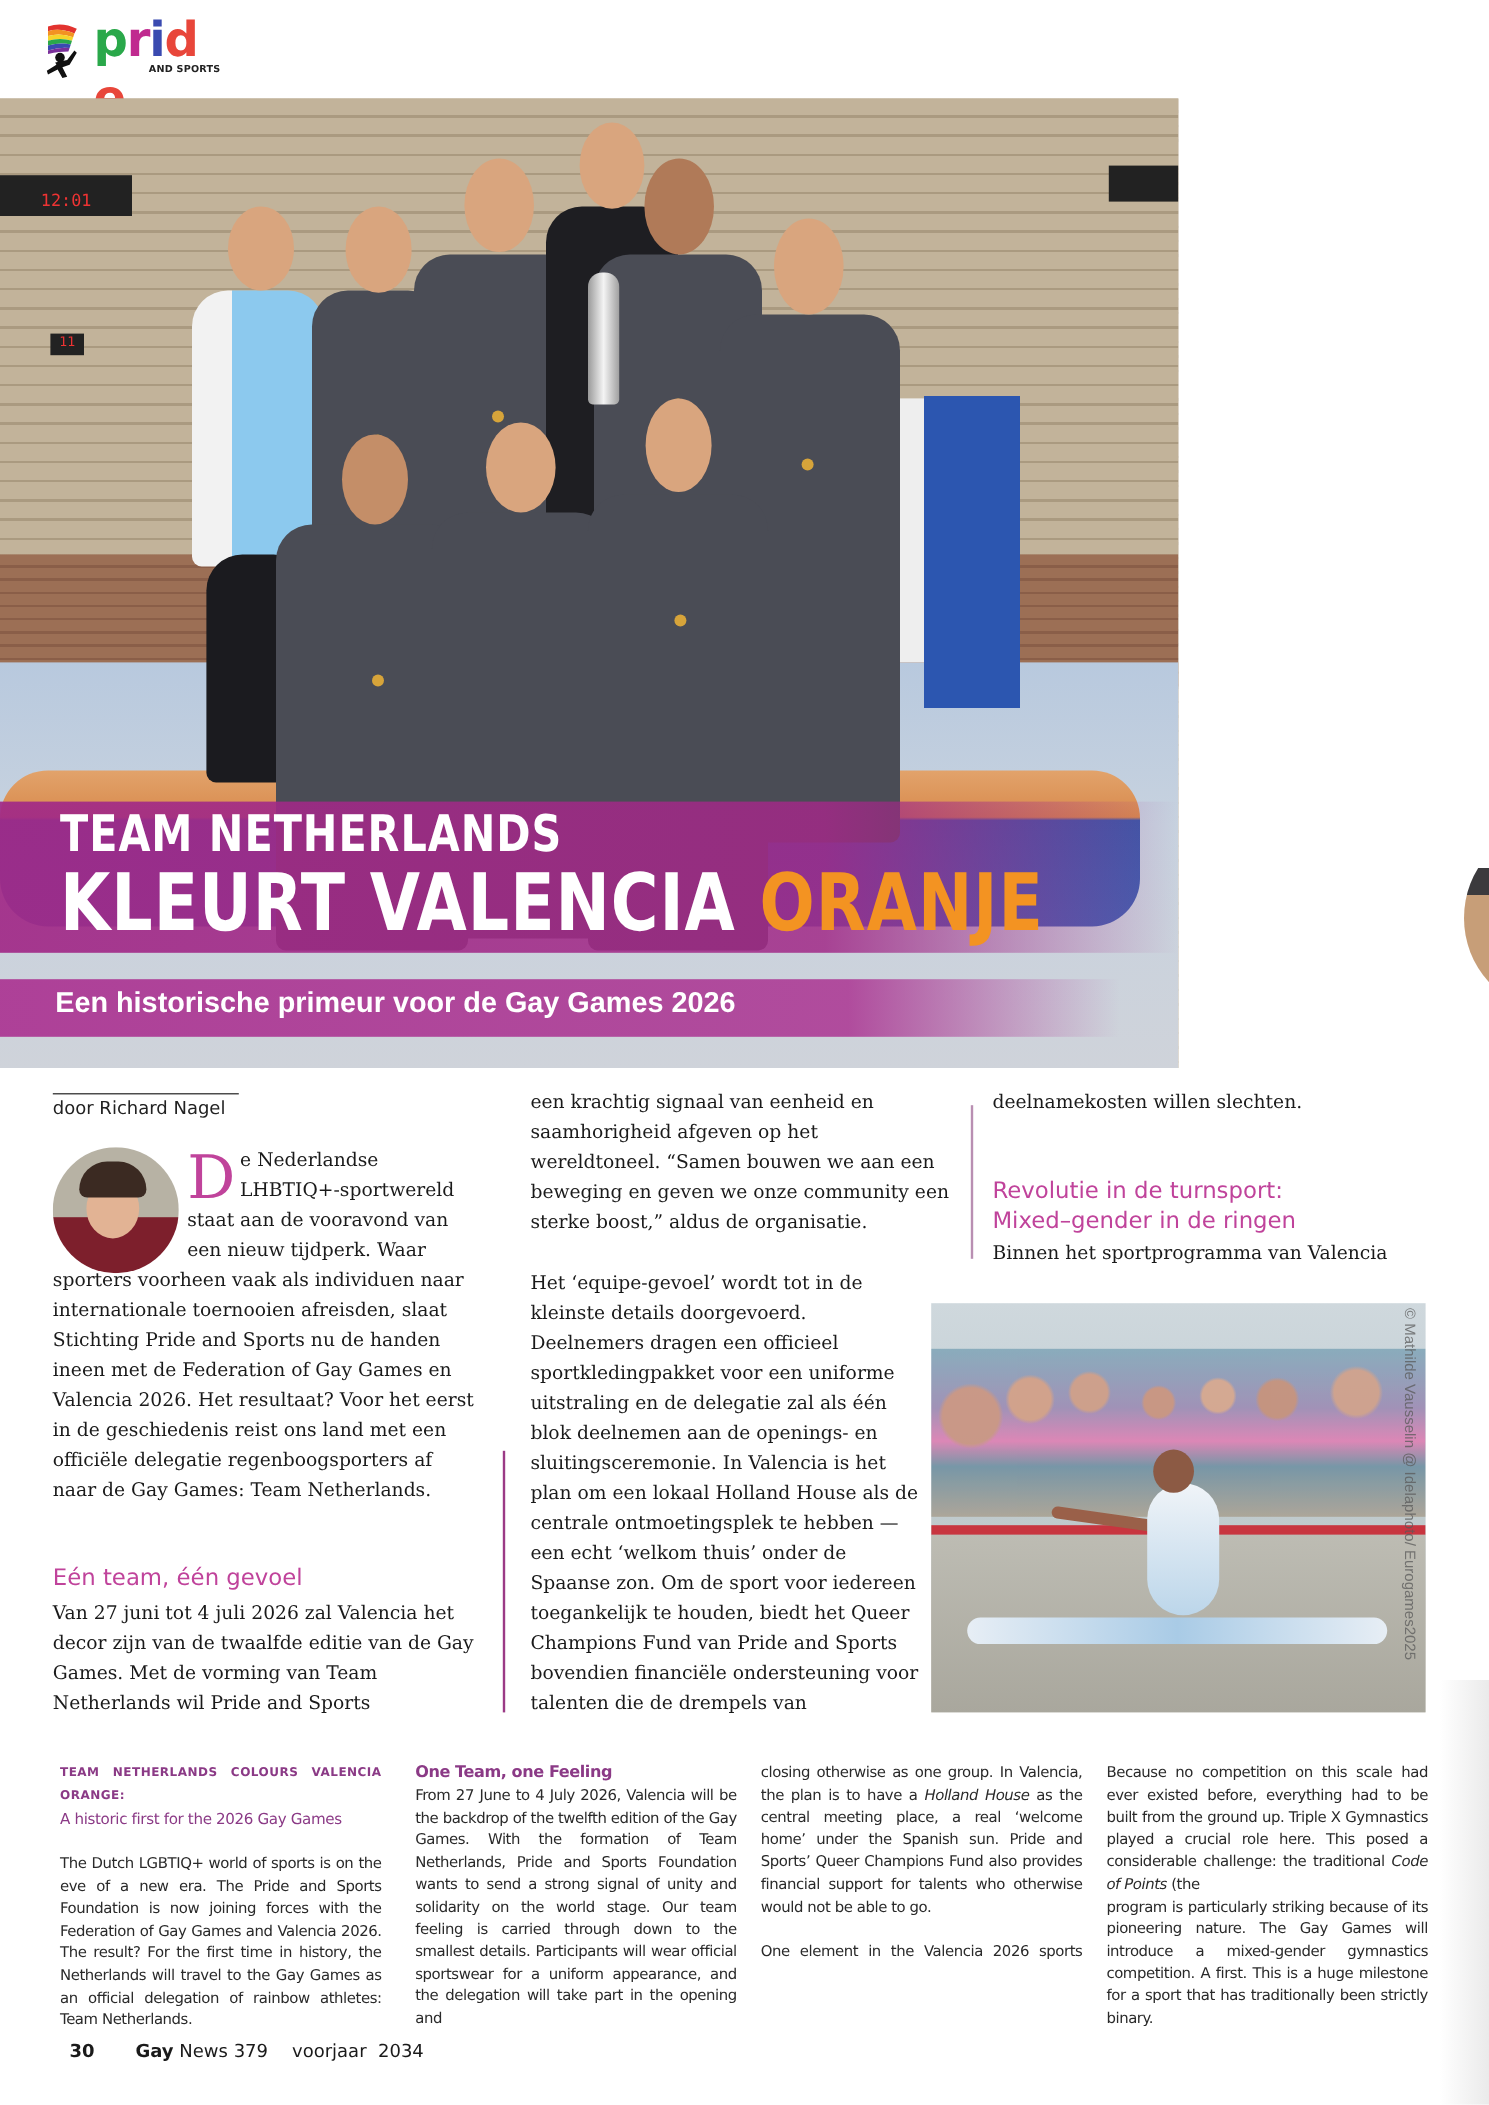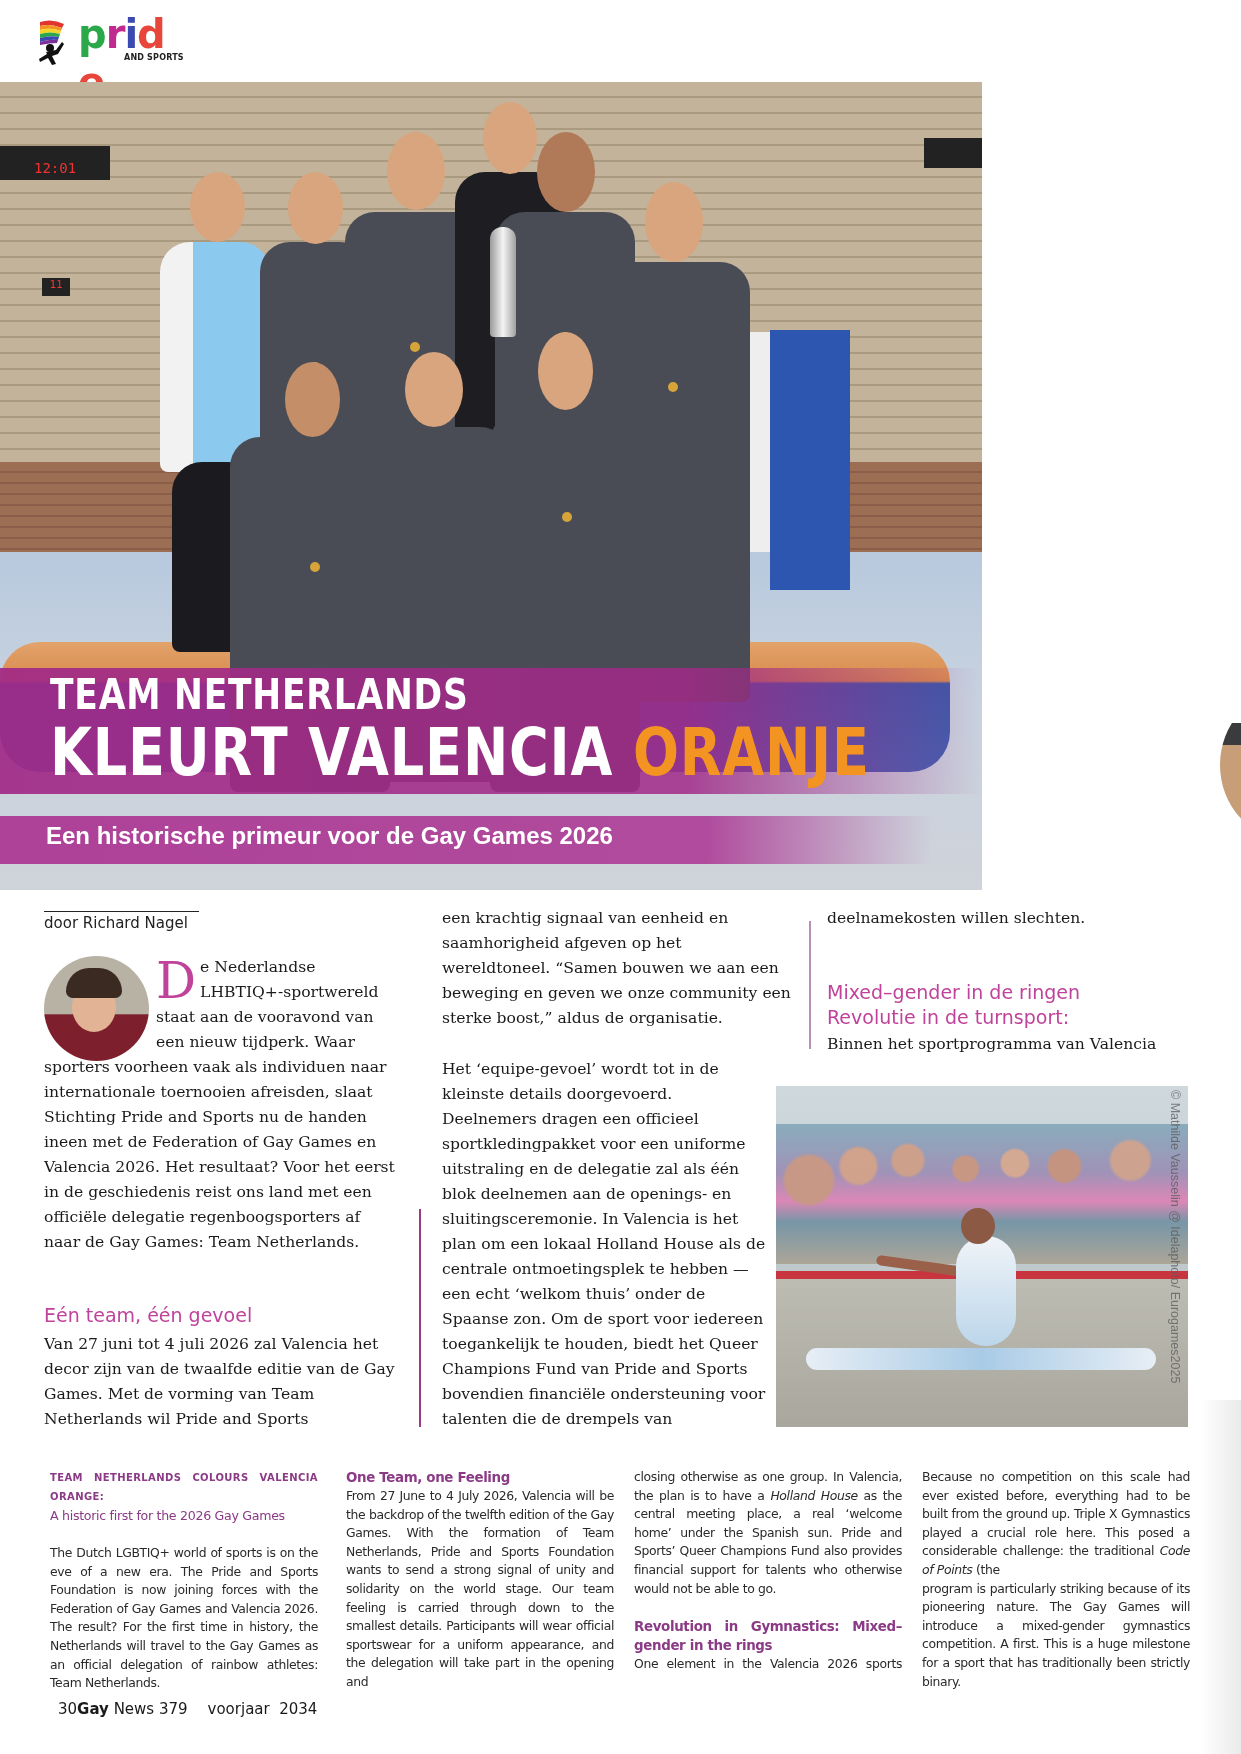--- a/index.html
+++ b/index.html
@@ -112,21 +112,21 @@
   .en-col4 { left: 922px; }
   .en-head { font-family: "DejaVu Sans", sans-serif; font-weight: bold; font-size: 10px; line-height: 19px; color: #8b3a86; text-align: justify; text-align-last: left; letter-spacing: 0.4px; }
   .en-kicker { font-family: "DejaVu Sans", sans-serif; font-size: 12.6px; line-height: 18px; color: #8b3a86; margin-top: 1px; letter-spacing: -0.3px; }
   .en-sub { font-family: "DejaVu Sans", sans-serif; font-weight: bold; font-size: 13.4px; line-height: 19px; color: #8b3a86; }
   .en p { margin: 0; }
   .en em { font-style: italic; }
   .gap { height: 19px; }
 
   
   .footer { position: absolute; left: 58px; top: 1700px; font-family: "DejaVu Sans", sans-serif; font-size: 15px; color: #1a1a1a; white-space: nowrap; }
-  .footer .pg { font-weight: normal; }
+  .footer .pg { font-weight: bold; margin-right: 34px; }
   .footer .brand { font-weight: bold; }
   .footer .issue { margin-right: 20px; }
 </style>
 </head>
 <body>
 
 <div class="logo">
   <svg class="runner" viewBox="0 0 40 46">
     <path d="M4 2 Q16 -2 28 4 L26 8 Q14 3 4 6Z" fill="#e2332f"></path>
     <path d="M4 6 Q14 3 26 8 L25 11 Q14 7 4 10Z" fill="#f39322"></path>
@@ -235,22 +235,22 @@
 
 <div class="vrule1"></div>
 
 <div class="nl col2-top" style="width:350px;">een krachtig signaal van eenheid en saamhorigheid afgeven op het wereldtoneel. “Samen bouwen we aan een beweging en geven we onze community een sterke boost,” aldus de organisatie.</div>
 <div class="nl col2-bottom" style="top:1057px;width:325px;">Het ‘equipe-gevoel’ wordt tot in de kleinste details doorgevoerd. Deelnemers dragen een officieel sportkledingpakket voor een uniforme uitstraling en de delegatie zal als één blok deelnemen aan de openings- en sluitingsceremonie. In Valencia is het plan om een lokaal Holland House als de centrale ontmoetingsplek te hebben — een echt ‘welkom thuis’ onder de Spaanse zon. Om de sport voor iedereen toegankelijk te houden, biedt het Queer Champions Fund van Pride and Sports bovendien financiële ondersteuning voor talenten die de drempels van</div>
 
 <div class="vrule2"></div>
 
 <div class="nl col3-top">deelnamekosten willen slechten.</div>
 <div class="col3-sub">
+  <div>Revolutie in de turnsport:</div>
   <div>Mixed–gender in de ringen</div>
-  <div>Revolutie in de turnsport:</div>
 </div>
 <div class="nl col3-body">Binnen het sportprogramma van Valencia</div>
 
 <div class="gym-photo">
   <div class="crowd"></div>
   <div class="redmat"></div>
   <div class="floor"></div>
   <div class="arm"></div>
   <div class="gymnast-legs"></div>
   <div class="gymnast-torso"></div>
@@ -268,21 +268,20 @@
 </div>
 
 <div class="en en-col en-col2">
   <div class="en-sub">One Team, one Feeling</div>
   <p>From 27 June to 4 July 2026, Valencia will be the backdrop of the twelfth edition of the Gay Games. With the formation of Team Netherlands, Pride and Sports Foundation wants to send a strong signal of unity and solidarity on the world stage. Our team feeling is carried through down to the smallest details. Participants will wear official sportswear for a uniform appearance, and the delegation will take part in the opening and</p>
 </div>
 
 <div class="en en-col en-col3">
   <p><span>closing otherwise as one group. In Valencia, the plan is to have a </span><em>Holland House</em><span> as the central meeting place, a real ‘welcome home’ under the Spanish sun. Pride and Sports’ Queer Champions Fund also provides financial support for talents who otherwise would not be able to go.</span></p>
   <div class="gap"></div>
-  <div class="en-sub" style="text-align:justify;">Revolution in Gymnastics: Mixed–gender in the rings</div>
   <p style="text-align-last:justify;">One element in the Valencia 2026 sports</p>
 </div>
 
 <div class="en en-col en-col4">
   <p><span>Because no competition on this scale had ever existed before, everything had to be built from the ground up. Triple X Gymnastics played a crucial role here. This posed a considerable challenge: the traditional </span><em>Code of Points</em><span> (the</span></p>
   <p>program is particularly striking because of its pioneering nature. The Gay Games will introduce a mixed-gender gymnastics competition. A first. This is a huge milestone for a sport that has traditionally been strictly binary.</p>
 </div>
 
 <div class="footer">
   <span class="pg">30</span><span class="brand">Gay</span><span class="issue"> News 379</span><span style="white-space:pre;">voorjaar  2034</span>

